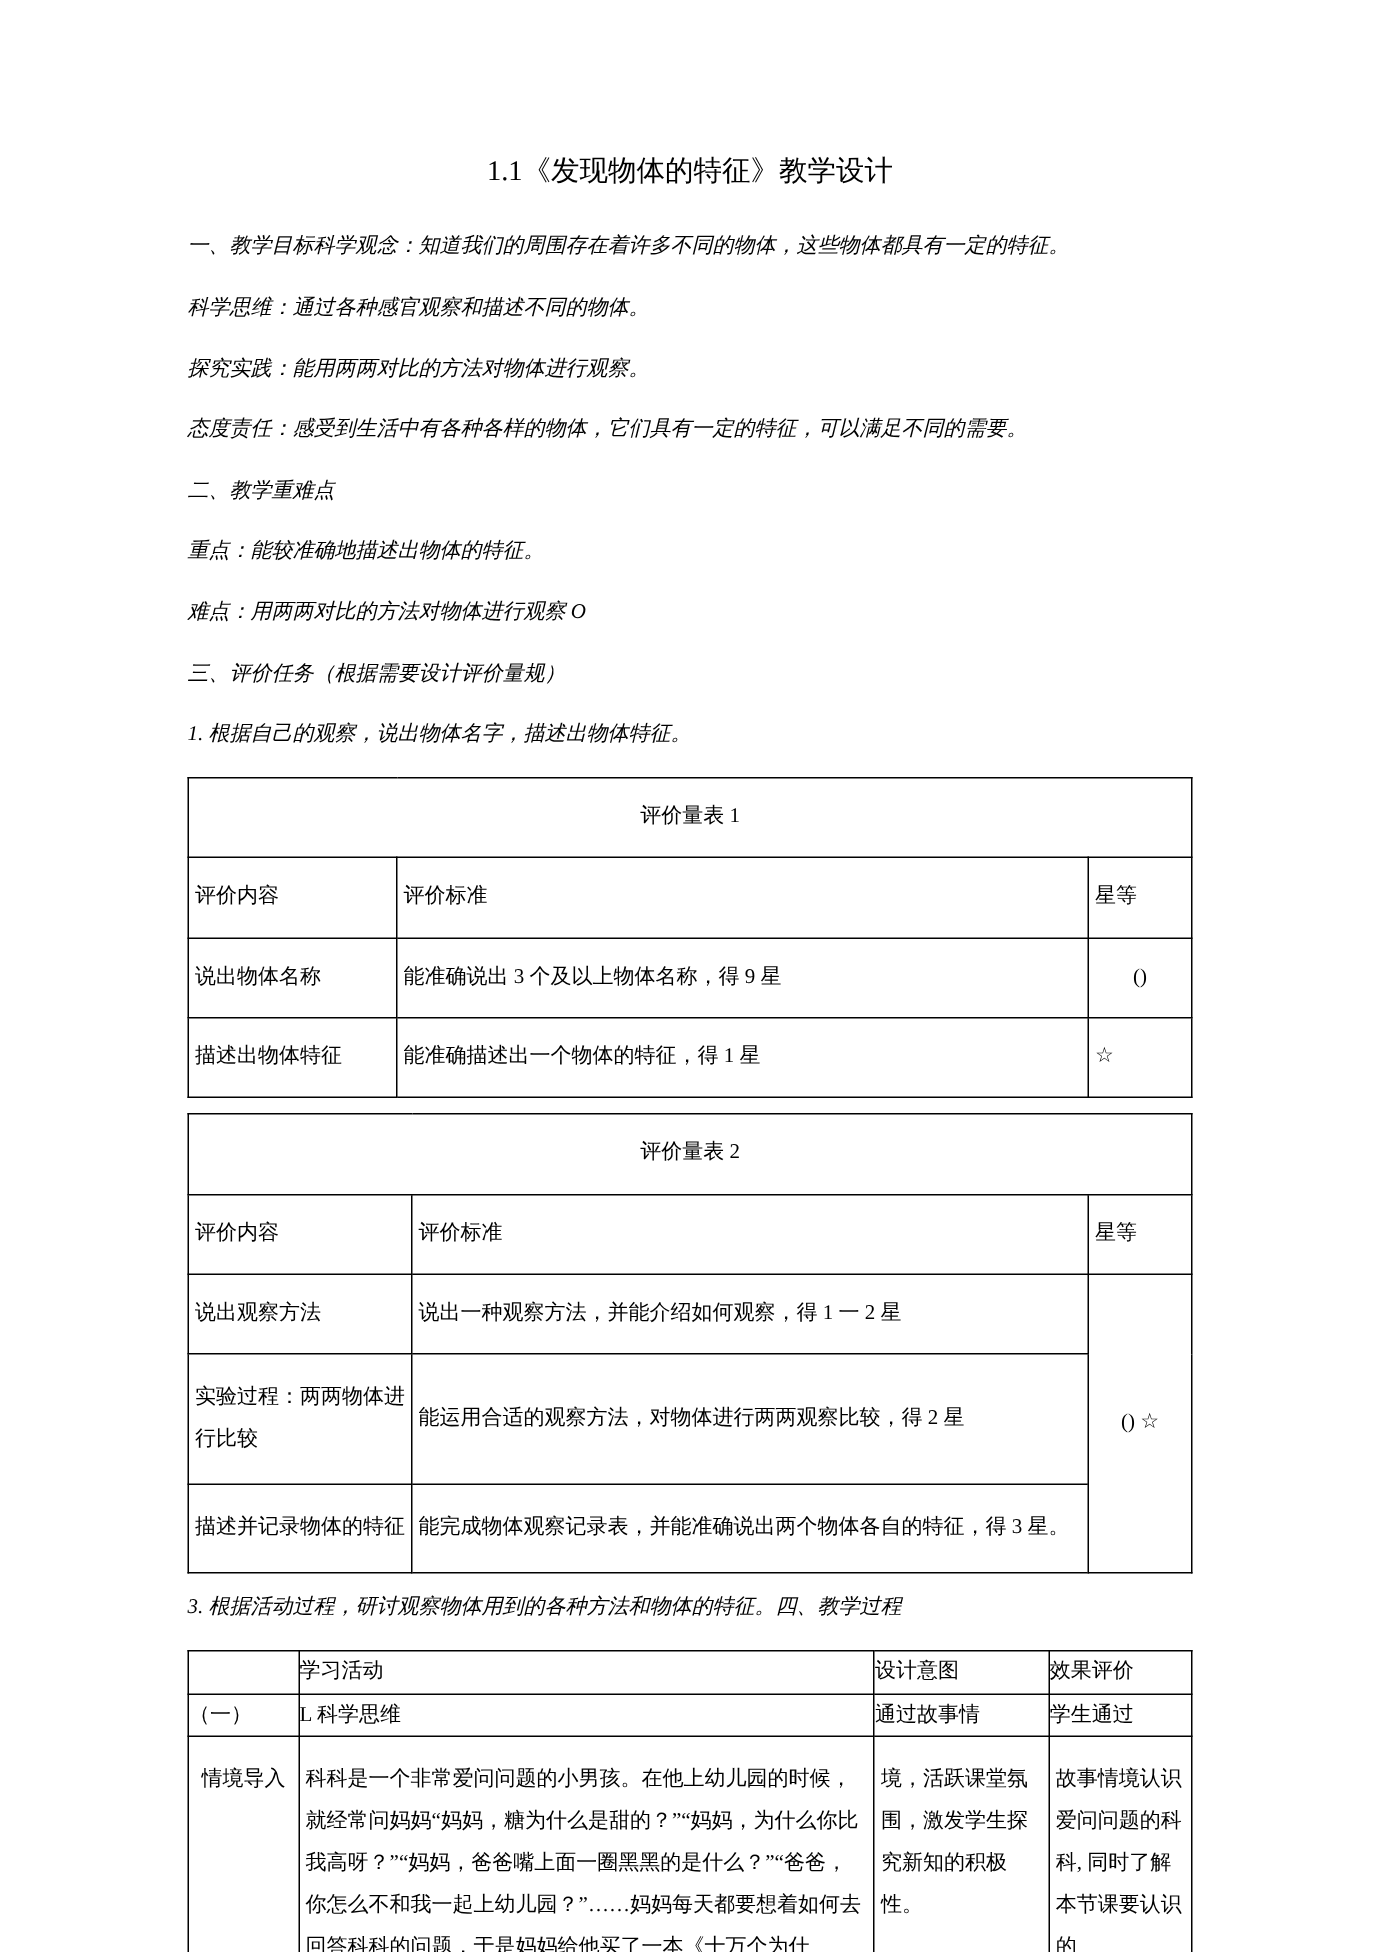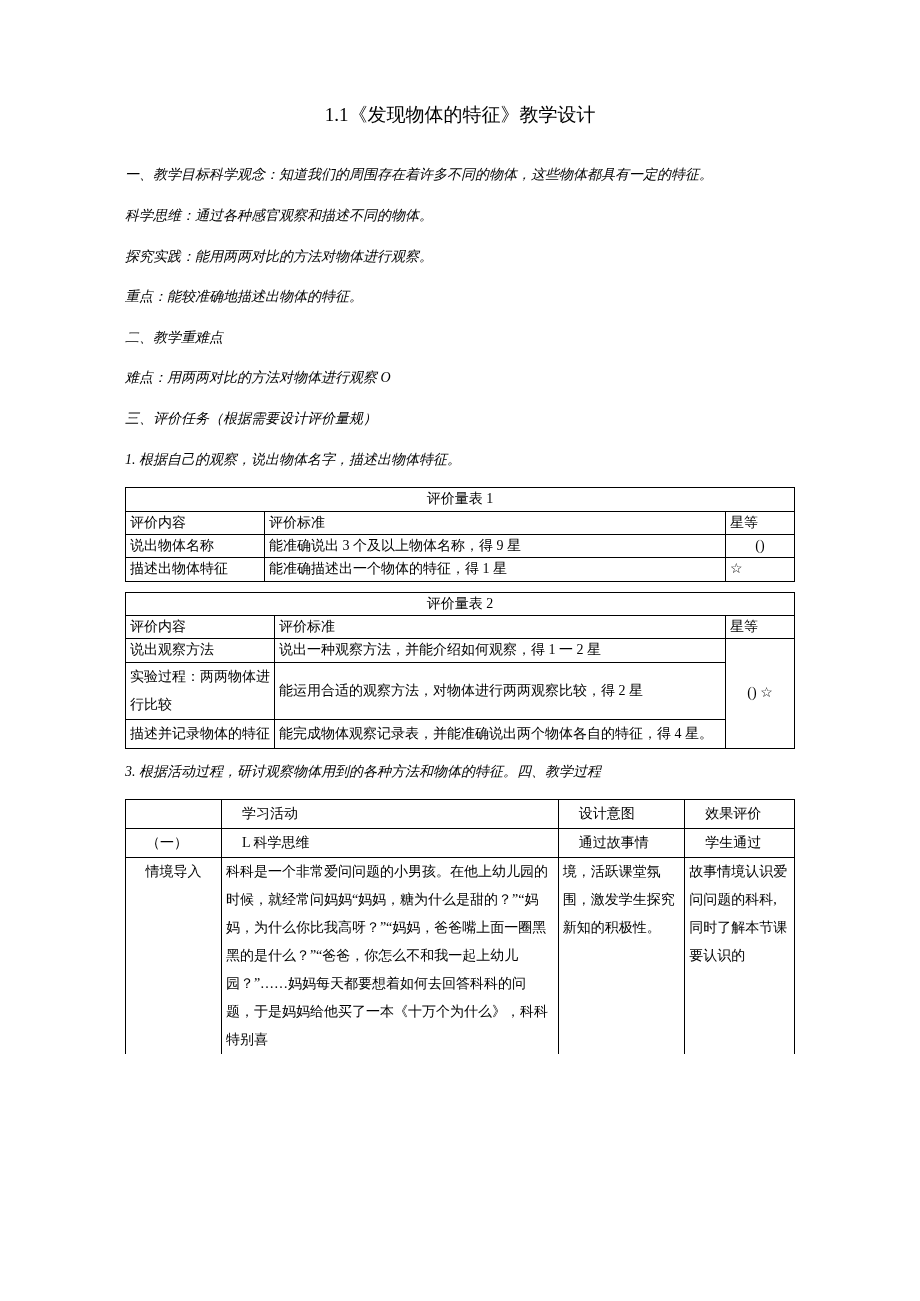--- a/index.html
+++ b/index.html
@@ -14,69 +14,70 @@
   .page {
     width: 920px;
     min-height: 1301px;
     padding: 100px 125px 60px 125px;
     box-sizing: border-box;
   }
   h1.title {
     text-align: center;
     font-size: 19px;
     font-weight: 400;
-    margin: 0 0 32px 0;
+    margin: 0 0 22px 0;
     font-family: "SimSun", "宋体", serif;
   }
   p.para {
     margin: 0 0 14px 0;
     line-height: 1.9;
     font-style: italic;
   }
   table {
     border-collapse: collapse;
     width: 100%;
     margin: 4px 0 10px 0;
     font-size: 14px;
   }
   table td, table th {
     border: 1px solid #000;
-    padding: 0 4px;
+    padding: 15px 4px;
     vertical-align: middle;
     text-align: left;
     font-weight: 400;
   }
   .caption-row td {
     text-align: center;
   }
   .center { text-align: center; }
   .w-small { width: 60px; }
   .lesson-tbl td {
     vertical-align: top;
     line-height: 2.0;
   }
   .lesson-tbl .colA { width: 60px; text-align: left; }
   .lesson-tbl .colB { width: 350px; }
   .lesson-tbl .colC { width: 100px; }
   .lesson-tbl .colD { width: 80px; }
-  .lesson-tbl .headrow td { line-height: 1.4; vertical-align: middle; padding: 4px 20px; }
+  .lesson-tbl .headrow td { line-height: 1.4; vertical-align: middle; padding: 4px 0; }
   .first-cell-right { text-align: right; padding-right: 8px !important; }
 </style>
 </head>
 <body>
 
 <div class="page">
 
   <h1 class="title">1.1《发现物体的特征》教学设计</h1>
 
   <p class="para">一、教学目标科学观念：知道我们的周围存在着许多不同的物体，这些物体都具有一定的特征。</p>
   <p class="para">科学思维：通过各种感官观察和描述不同的物体。</p>
   <p class="para">探究实践：能用两两对比的方法对物体进行观察。</p>
+  <p class="para">态度责任：感受到生活中有各种各样的物体，它们具有一定的特征，可以满足不同的需要。</p>
+  <p class="para">二、教学重难点</p>
   <p class="para">重点：能较准确地描述出物体的特征。</p>
-  <p class="para">二、教学重难点</p>
   <p class="para">难点：用两两对比的方法对物体进行观察 O</p>
   <p class="para">三、评价任务（根据需要设计评价量规）</p>
   <p class="para">1. 根据自己的观察，说出物体名字，描述出物体特征。</p>
 
   <table>
     <tbody>
         <tr class="caption-row">
       <td colspan="3">评价量表 1</td>
     </tr>
     <tr>
@@ -112,21 +113,21 @@
       <td>说出观察方法</td>
       <td>说出一种观察方法，并能介绍如何观察，得 1 一 2 星</td>
       <td rowspan="3" class="center">() ☆</td>
     </tr>
     <tr>
       <td style="line-height:2.0;margin-left:36px;">实验过程：两两物体进行比较</td>
       <td>能运用合适的观察方法，对物体进行两两观察比较，得 2 星</td>
     </tr>
     <tr>
       <td style="line-height:2.0;">描述并记录物体的特征</td>
-      <td style="line-height:2.0;">能完成物体观察记录表，并能准确说出两个物体各自的特征，得 4 星。</td>
+      <td style="line-height:2.0;">能完成物体观察记录表，并能准确说出两个物体各自的特征，得 3 星。</td>
     </tr>
   </tbody>
     </table>
 
   <p class="para">3. 根据活动过程，研讨观察物体用到的各种方法和物体的特征。四、教学过程</p>
 
   <table class="lesson-tbl" style="border-bottom:none;">
     <tbody>
         <tr class="headrow">
       <td class="colA"></td>

